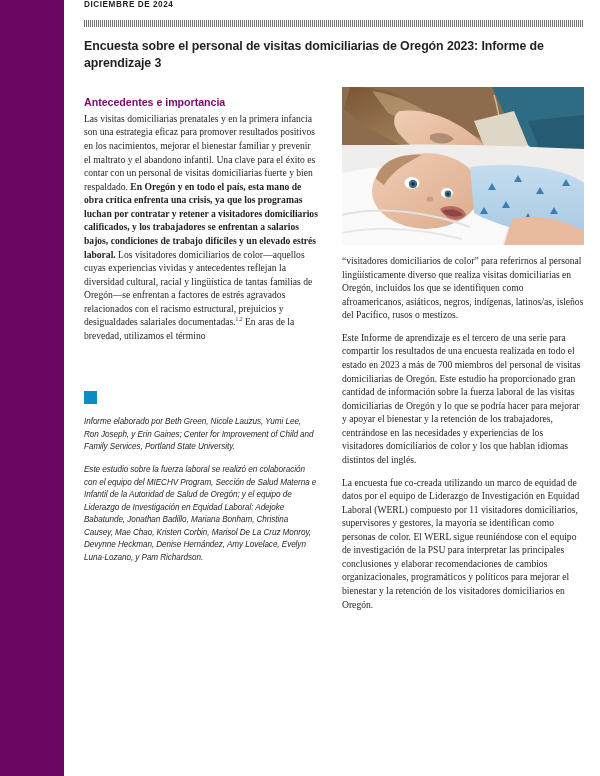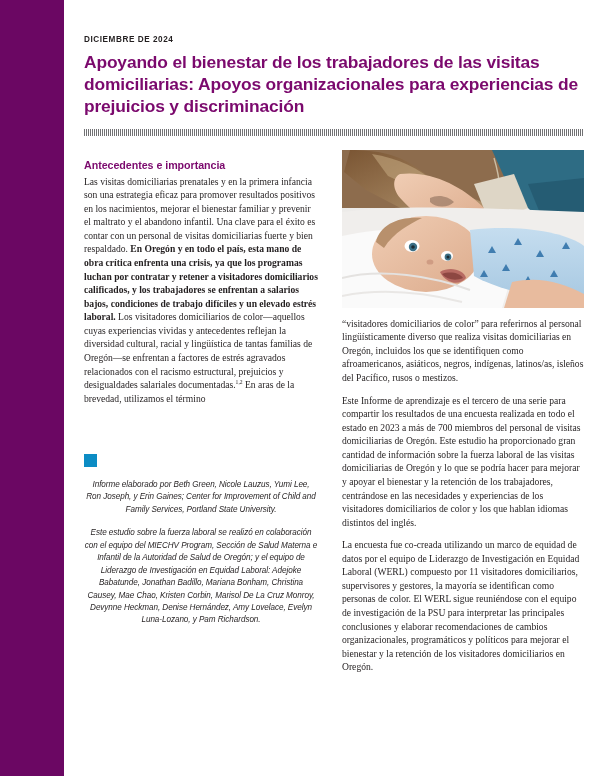--- a/index.html
+++ b/index.html
@@ -41,21 +41,20 @@
     height: 776px;
   }
 
   
   .date-line {
     font-family: "Liberation Sans", sans-serif;
     font-weight: bold;
     font-size: 8.2px;
     letter-spacing: 0.55px;
     color: #231f20;
-    margin-top: 35px;
     line-height: 1.2;
   }
 
   .main-title {
     font-family: "Liberation Sans", sans-serif;
     font-weight: bold;
     font-size: 17.4px;
     line-height: 1.27;
     color: #7b096d;
     margin-top: 6px;
@@ -163,40 +162,39 @@
   }
 
   p.credit-text {
     font-family: "Liberation Sans", sans-serif;
     font-style: italic;
     font-size: 8.15px;
     line-height: 1.53;
     color: #231f20;
     margin: 0 0 11px 0;
     letter-spacing: -0.05px;
-    text-align: center;
   }
   p.credit-text:last-child { margin-bottom: 4px; }
 
 </style>
 </head>
 <body>
 
 <div class="page">
 
   <div class="left-bar"></div>
 
   <div class="content">
 
     <div class="date-line">DICIEMBRE DE 2024</div>
 
-    <h1 class="main-title">Apoyando el bienestar de los trabajadores de las visitas domiciliarias: Apoyos organizacionales para experiencias de prejuicios y discriminación</h1>
 
     <div class="rule-hatched"></div>
 
+    <h2 class="subtitle">Encuesta sobre el personal de visitas domiciliarias de Oregón 2023: Informe de aprendizaje 3</h2>
 
     <div class="columns">
 
       <div class="col-left">
 
         <h3 class="section-heading">Antecedentes e importancia</h3>
 
         <p class="body-text"><span>Las visitas domiciliarias prenatales y en la primera infancia son una estrategia eficaz para promover resultados positivos en los nacimientos, mejorar el bienestar familiar y prevenir el maltrato y el abandono infantil. Una clave para el éxito es contar con un personal de visitas domiciliarias fuerte y bien respaldado. </span><span class="bold-run">En Oregón y en todo el país, esta mano de obra crítica enfrenta una crisis, ya que los programas luchan por contratar y retener a visitadores domiciliarios calificados, y los trabajadores se enfrentan a salarios bajos, condiciones de trabajo difíciles y un elevado estrés laboral.</span><span> Los visitadores domiciliarios de color—aquellos cuyas experiencias vividas y antecedentes reflejan la diversidad cultural, racial y lingüística de tantas familias de Oregón—se enfrentan a factores de estrés agravados relacionados con el racismo estructural, prejuicios y desigualdades salariales documentadas.</span><sup class="footnote">1,2</sup><span> En aras de la brevedad, utilizamos el término</span></p>
 
         <div class="credits-wrap">

